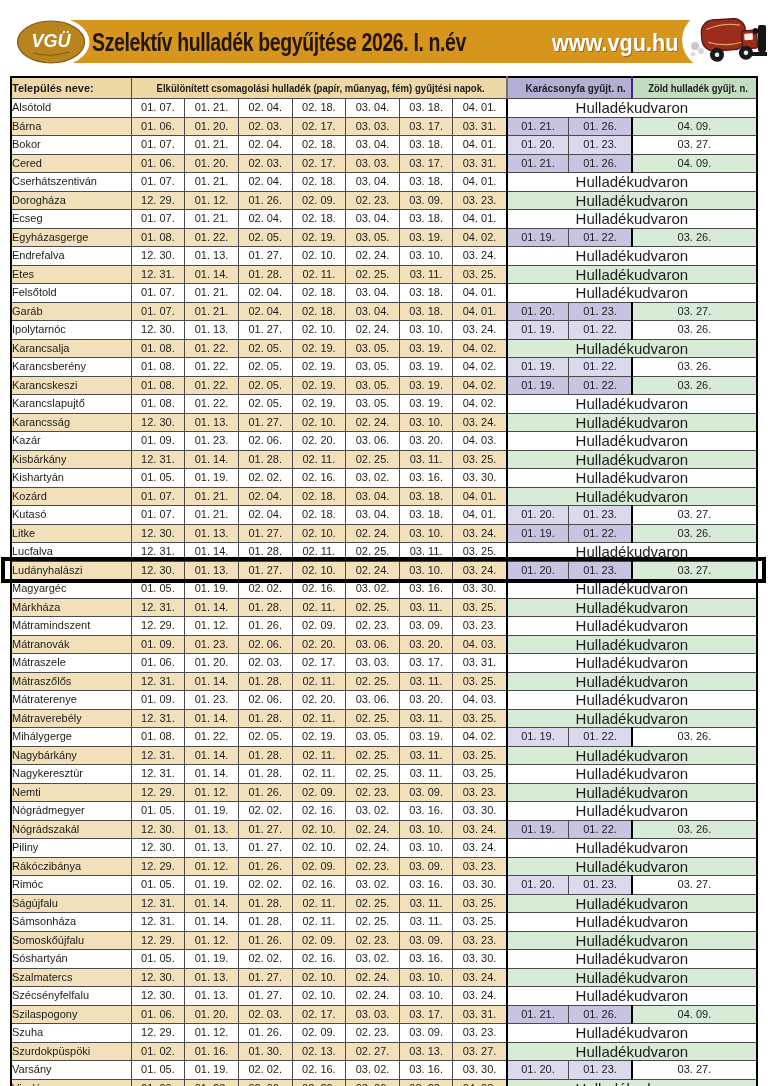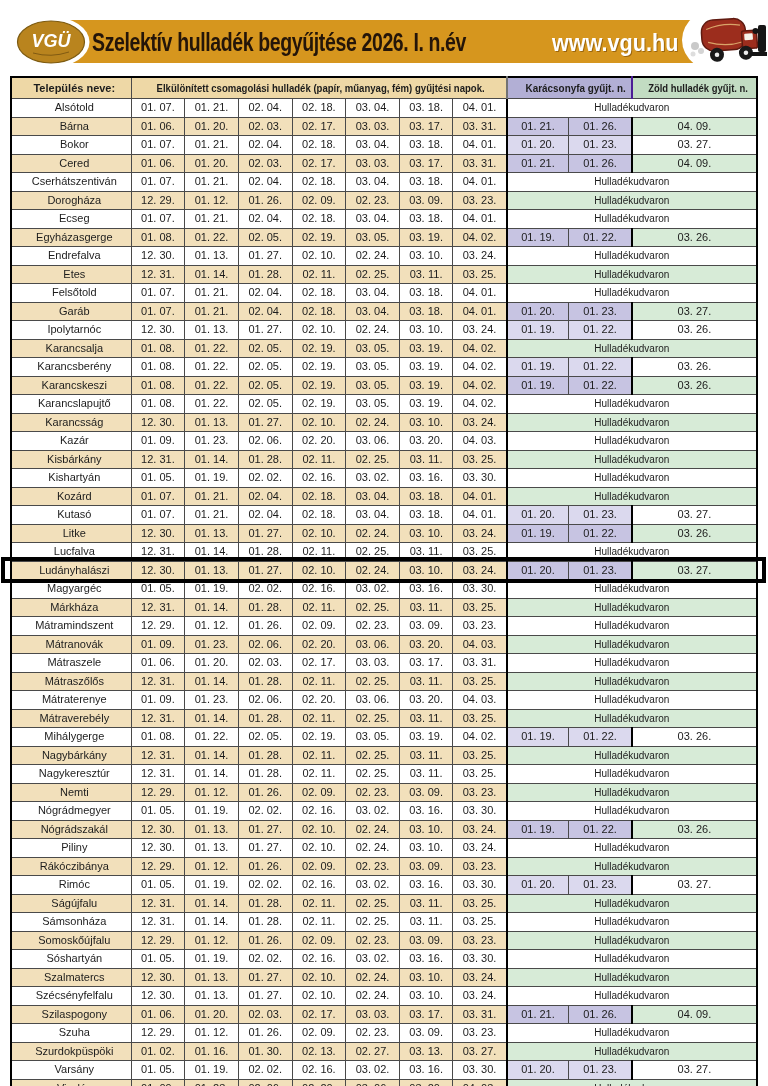--- a/index.html
+++ b/index.html
@@ -20,40 +20,40 @@
           text-shadow:1px 1px 0 rgba(110,65,0,.55);}
   .truck{position:absolute;left:688px;top:10px;}
 
   
   table{position:absolute;left:10px;top:76px;width:748px;
         border-collapse:collapse;table-layout:fixed;border:2px solid #000;}
   th,td{border:1px solid #4a4a4a;padding:0;overflow:hidden;white-space:nowrap;
         color:#1c1c1c;}
   thead th{height:20px;background:#eed8a6;font-size:11px;font-weight:bold;text-align:right;}
   thead th span{display:inline-block;transform-origin:center;}
-  .h-name{text-align:center;padding-left:6px;}
+  .h-name{text-align:left;}
   .h-name span{transform:none;}
   .h-pack span{transform:scaleX(.87);}
   .h-ch{background:#b2afd5;border-left:2px solid #737373;margin-left:28px;}
   .h-ch span{transform:scaleX(.9);}
   .h-green{background:#c2dcc2;border-left:2px solid #4c1d95;}
   .h-green span{transform:scaleX(.86);}
 
   tbody td{height:17.5px;line-height:17.5px;font-size:11px;text-align:center;}
-  td.name{text-align:center;padding-left:6px;}
+  td.name{text-align:left;padding-left:0;}
   tr.white td{background:#ffffff;}
   tr.tan td{background:#f2e0bb;}
   td.ch1,td.yard,td.green{border-left:2px solid #000;}
   tr.tan td.ch{background:#c7c4e2;}
   tr.white td.ch{background:#dbd9ee;}
   tr.tan td.green{background:#d7ebd7;}
   tr.white td.green{background:#ffffff;}
   tr.tan td.yard{background:#d7ebd7;}
   tr.white td.yard{background:#ffffff;}
-  td.yard{font-size:10px;}
+  td.yard{font-size:15px;}
 
   .row-highlight{position:absolute;left:1px;width:765px;box-sizing:border-box;
         border:4px solid #000;pointer-events:none;}
 </style>
 </head>
 <body>
 
 <div class="banner"></div>
 <div class="banner-notch"></div>
 

